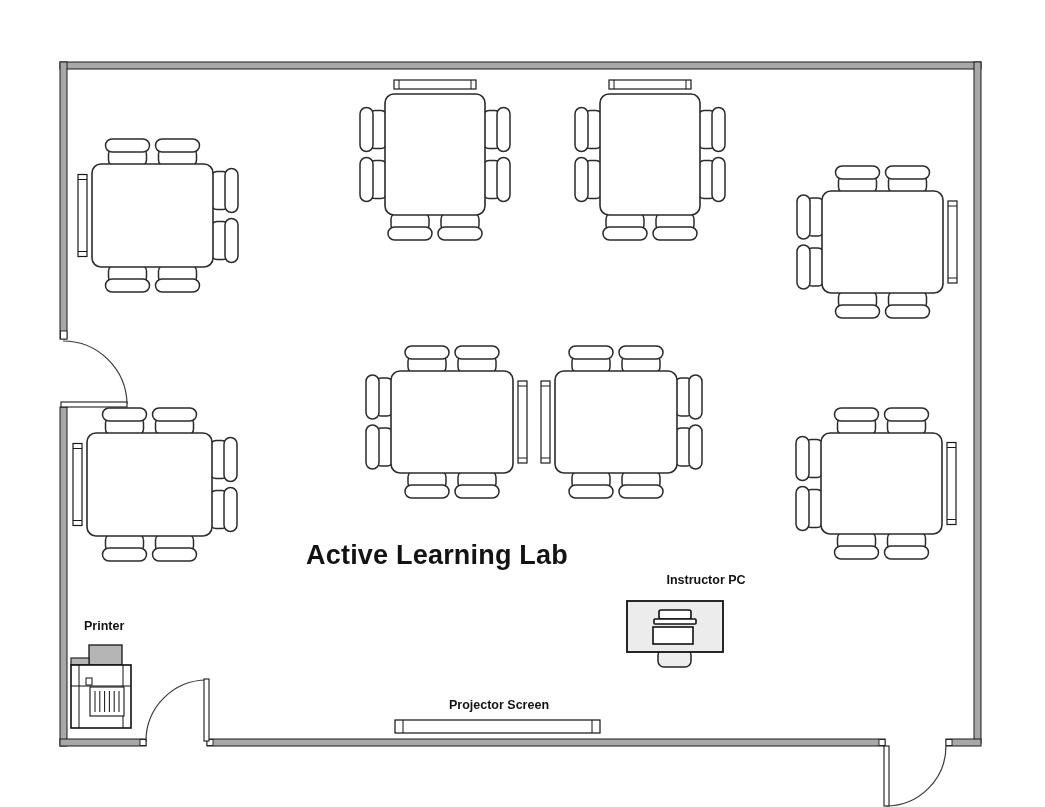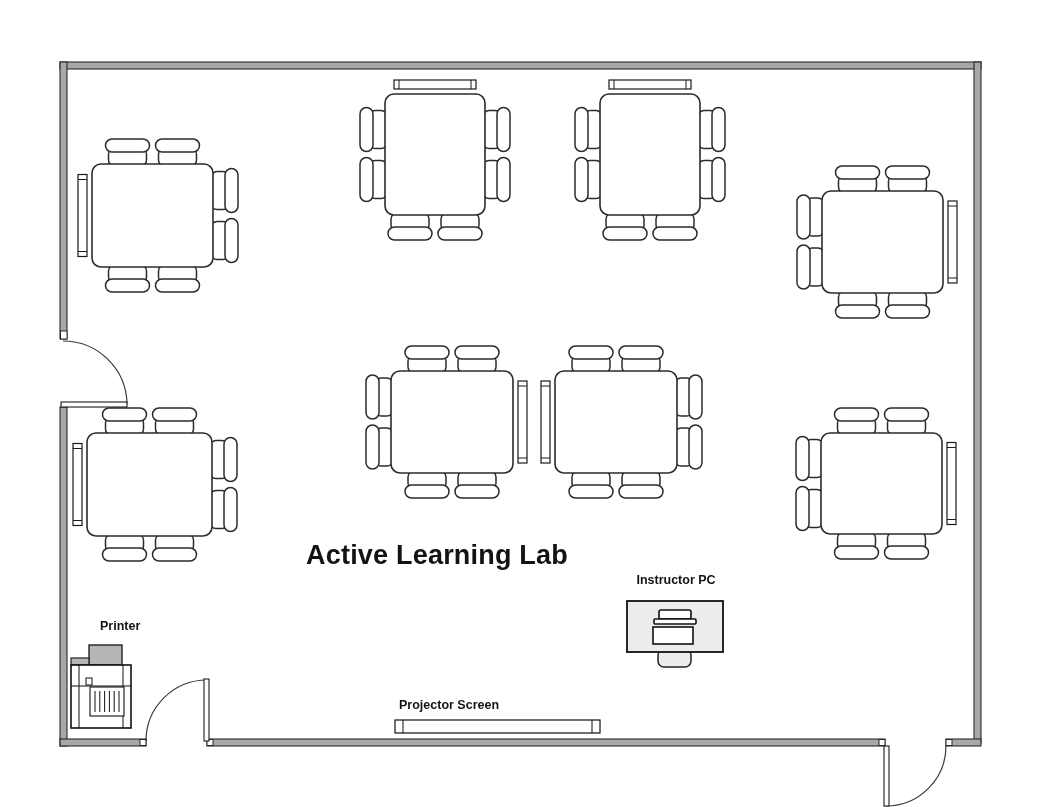--- a/index.html
+++ b/index.html
@@ -2,23 +2,23 @@
 <html><head>
 <meta charset="utf-8">
 <style>
   html,body{margin:0;padding:0;background:#fff;}
   #stage{position:relative;width:1045px;height:807px;background:#fff;overflow:hidden;
          font-family:"Liberation Sans",sans-serif;}
   #plan-svg{position:absolute;left:0;top:0;}
   .title{position:absolute;left:237px;top:537px;width:400px;text-align:center;
          font-size:27px;font-weight:600;line-height:37px;color:#131313;letter-spacing:.2px;}
   .lbl{position:absolute;font-size:12.5px;font-weight:600;color:#131313;}
-  .printer-lbl{left:100px;top:619px;}
-  .instructor-lbl{left:596px;top:573px;width:160px;text-align:center;}
-  .projector-lbl{left:399px;top:698px;width:200px;}
+  .printer-lbl{left:84px;top:619px;}
+  .instructor-lbl{left:626px;top:573px;width:160px;text-align:center;}
+  .projector-lbl{left:399px;top:698px;width:200px;text-align:center;}
 </style>
 </head>
 <body>
 
 <div id="stage">
   <svg id="plan-svg" width="1045" height="807" viewBox="0 0 1045 807">
       <g>
         <rect x="60" y="62" width="921" height="7" fill="#a8a8a8" stroke="#1a1a1a" stroke-width="1"></rect>
         <rect x="974" y="62" width="7" height="681" fill="#a8a8a8" stroke="#1a1a1a" stroke-width="1"></rect>
         <rect x="60" y="62" width="7" height="277" fill="#a8a8a8" stroke="#1a1a1a" stroke-width="1"></rect>

